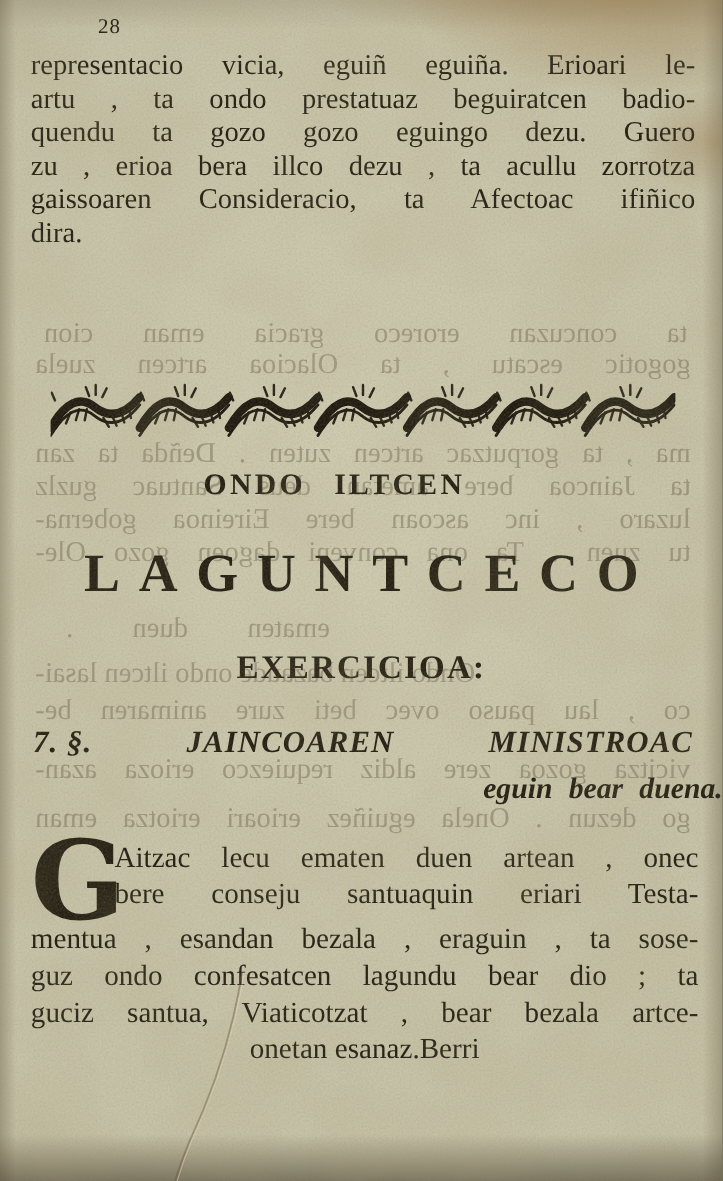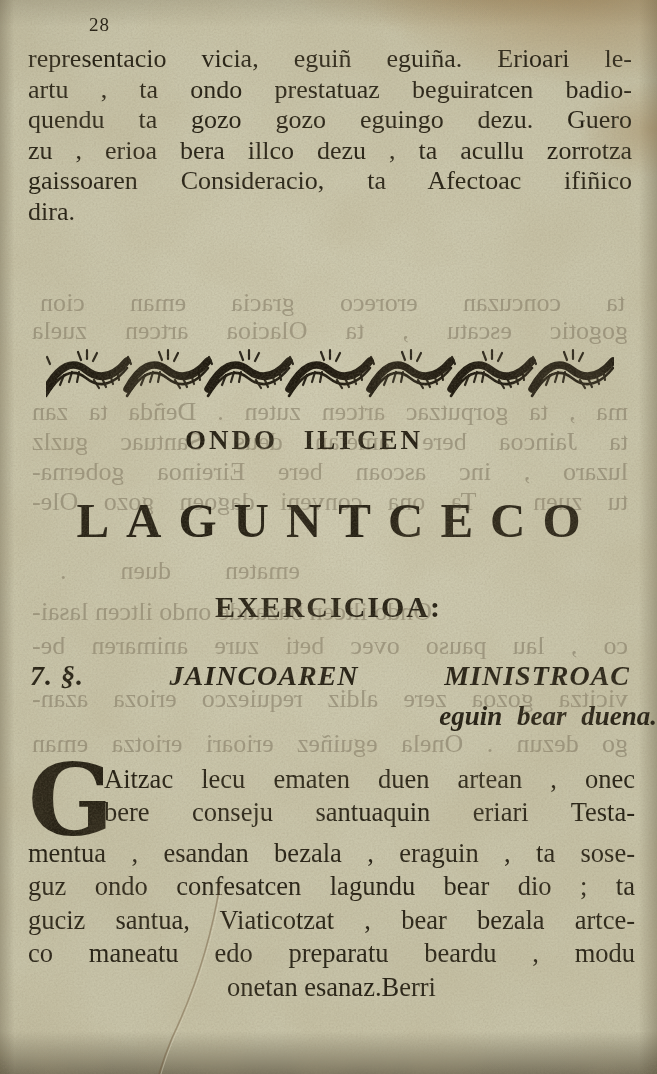--- a/index.html
+++ b/index.html
@@ -132,21 +132,20 @@
     <div class="cap-row">
       <div class="dropcap">G</div>
       <div class="cap-lines">
         <div class="jline">Aitzac lecu ematen duen artean , onec</div>
         <div class="jline">bere conseju santuaquin eriari Testa-</div>
       </div>
     </div>
     <div class="jline">mentua , esandan bezala , eraguin , ta sose-</div>
     <div class="jline">guz ondo confesatcen lagundu bear dio ; ta</div>
     <div class="jline">guciz santua, Viaticotzat , bear bezala artce-</div>
-    <div class="jline">co maneatu edo preparatu beardu , modu</div>
     <div class="catch-row">
       <span>onetan esanaz.</span>
       <span>Berri</span>
     </div>
   </div>
 
   <svg class="abs overlay" width="657" height="1074" viewBox="0 0 657 1074">
     <path d="M220,884 C210,948 190,1000 172,1038 C166,1052 162,1064 159,1074" fill="none" stroke="rgba(104,80,50,0.45)" stroke-width="1.6"></path>
     <path d="M222,884 C212,948 192,1000 174,1038 C168,1052 164,1064 161,1074" fill="none" stroke="rgba(226,220,196,0.5)" stroke-width="1"></path>
   </svg>

